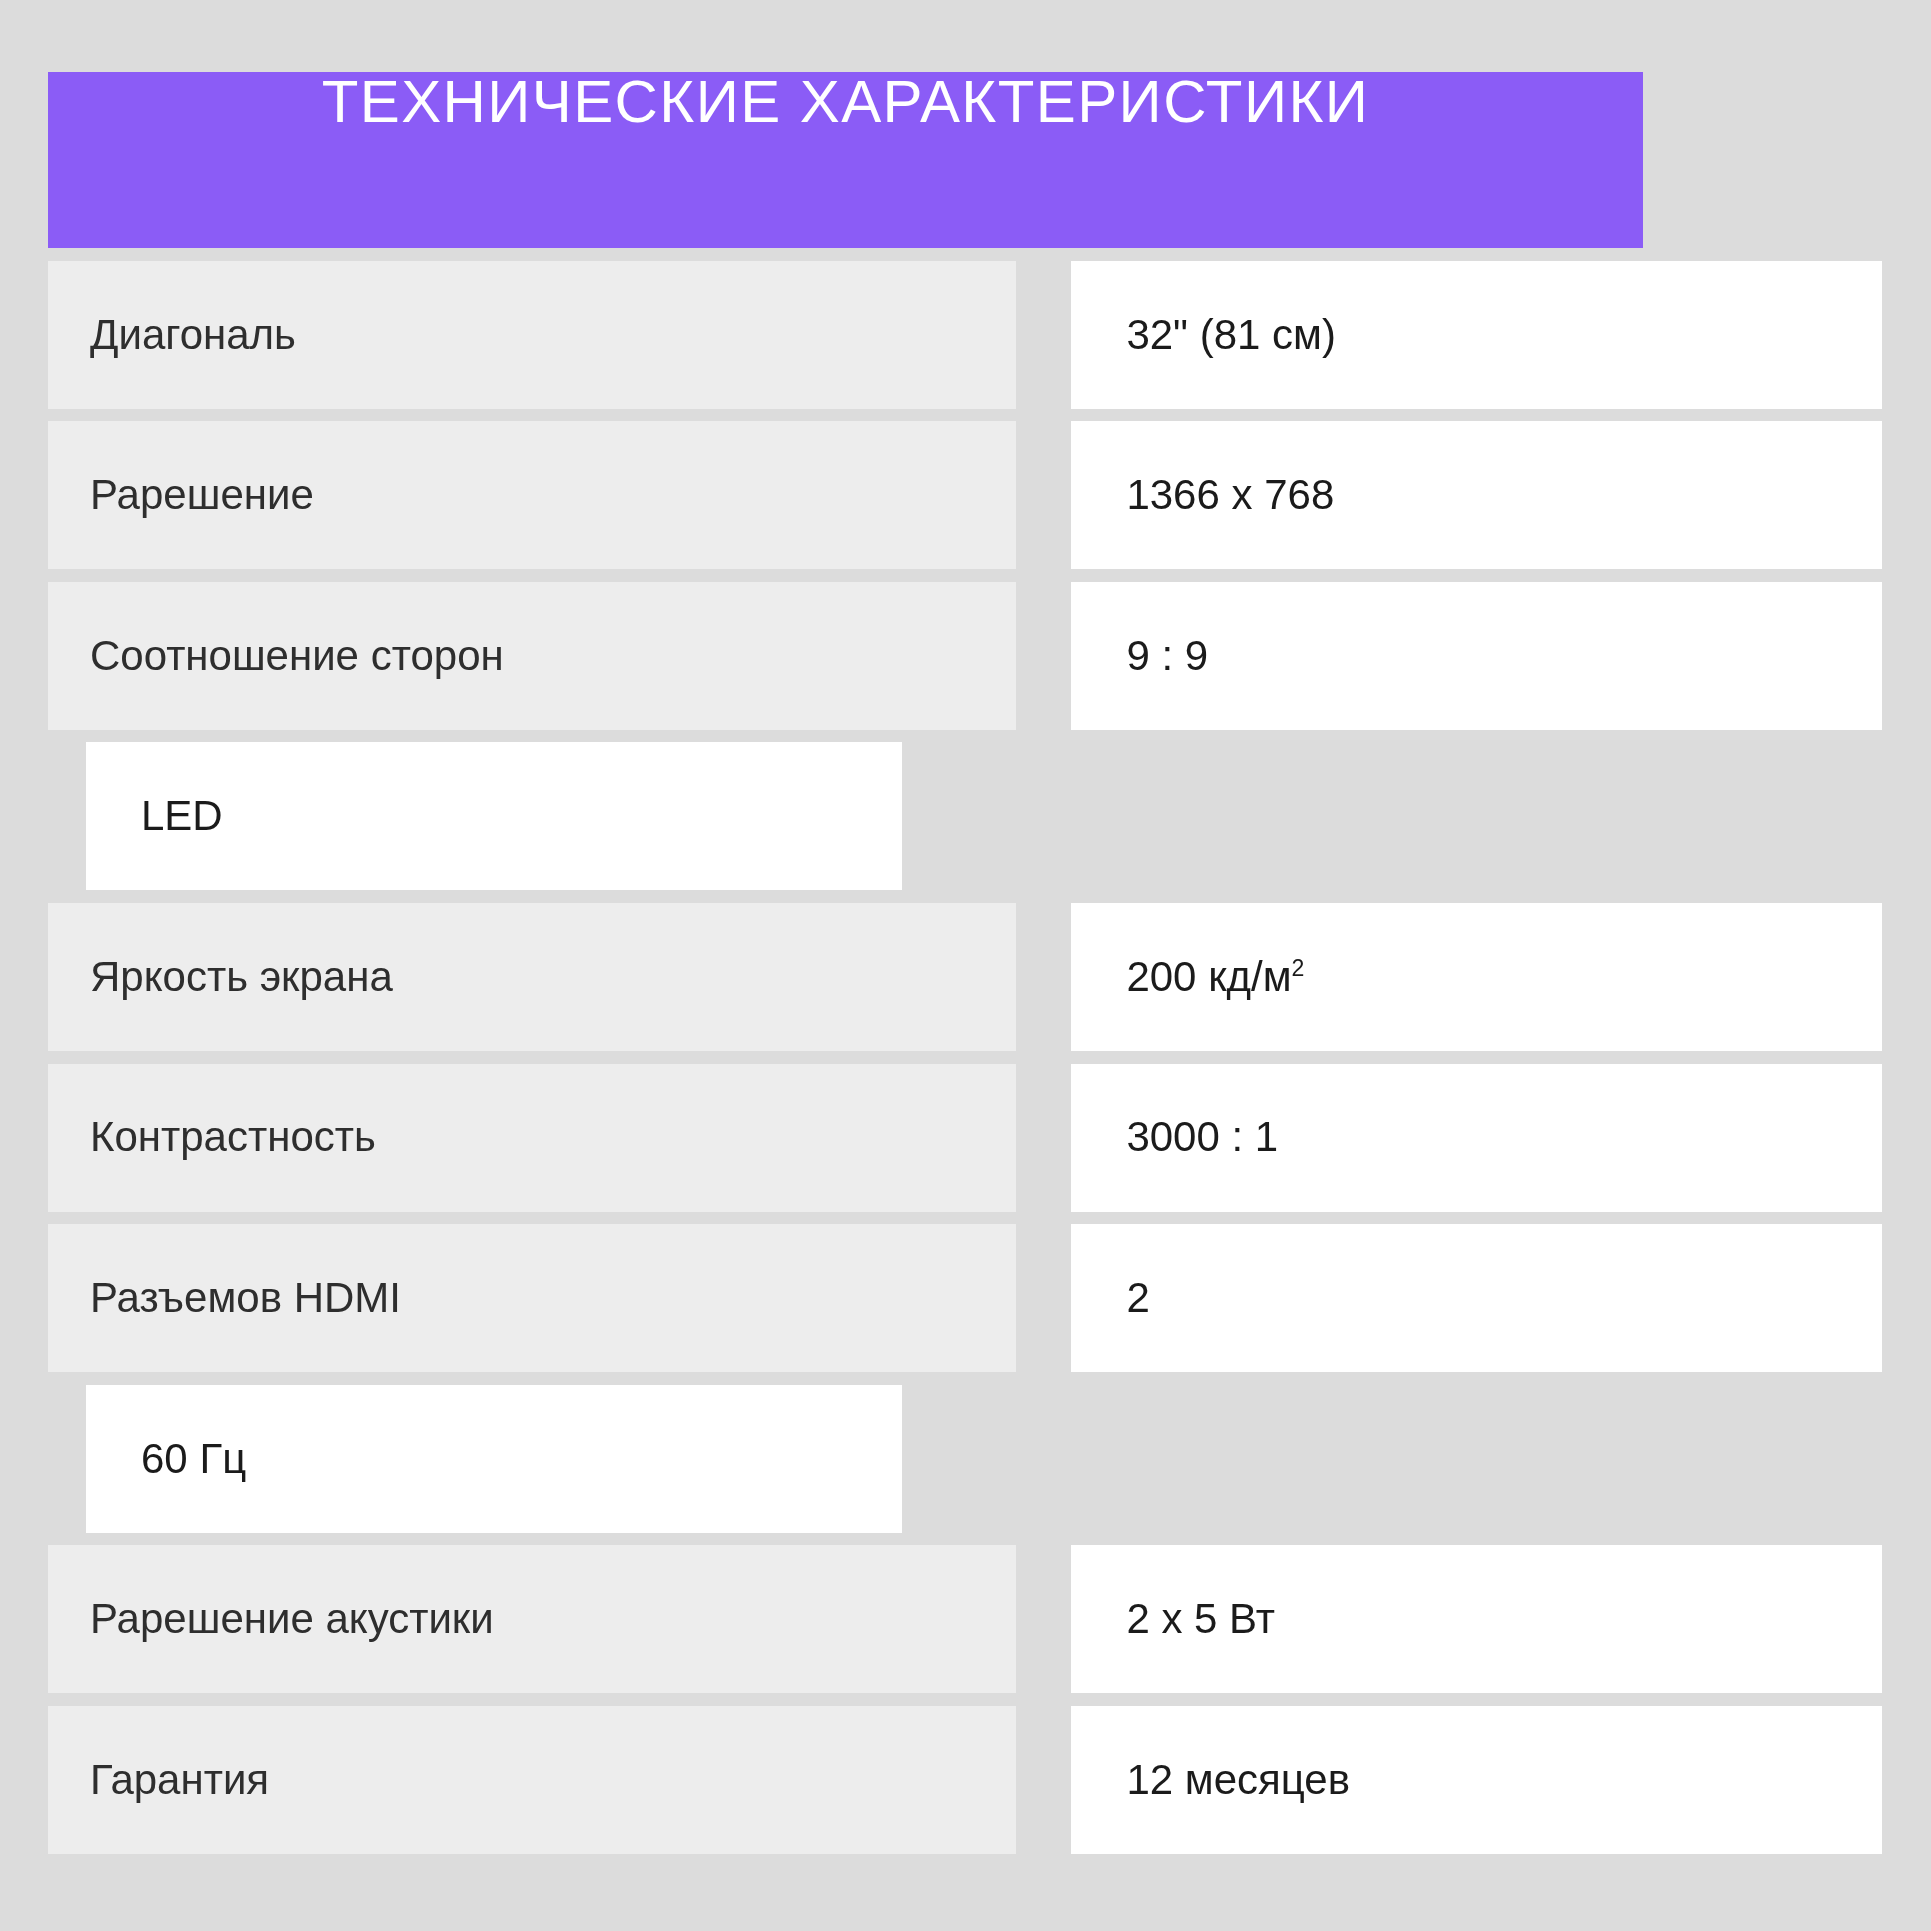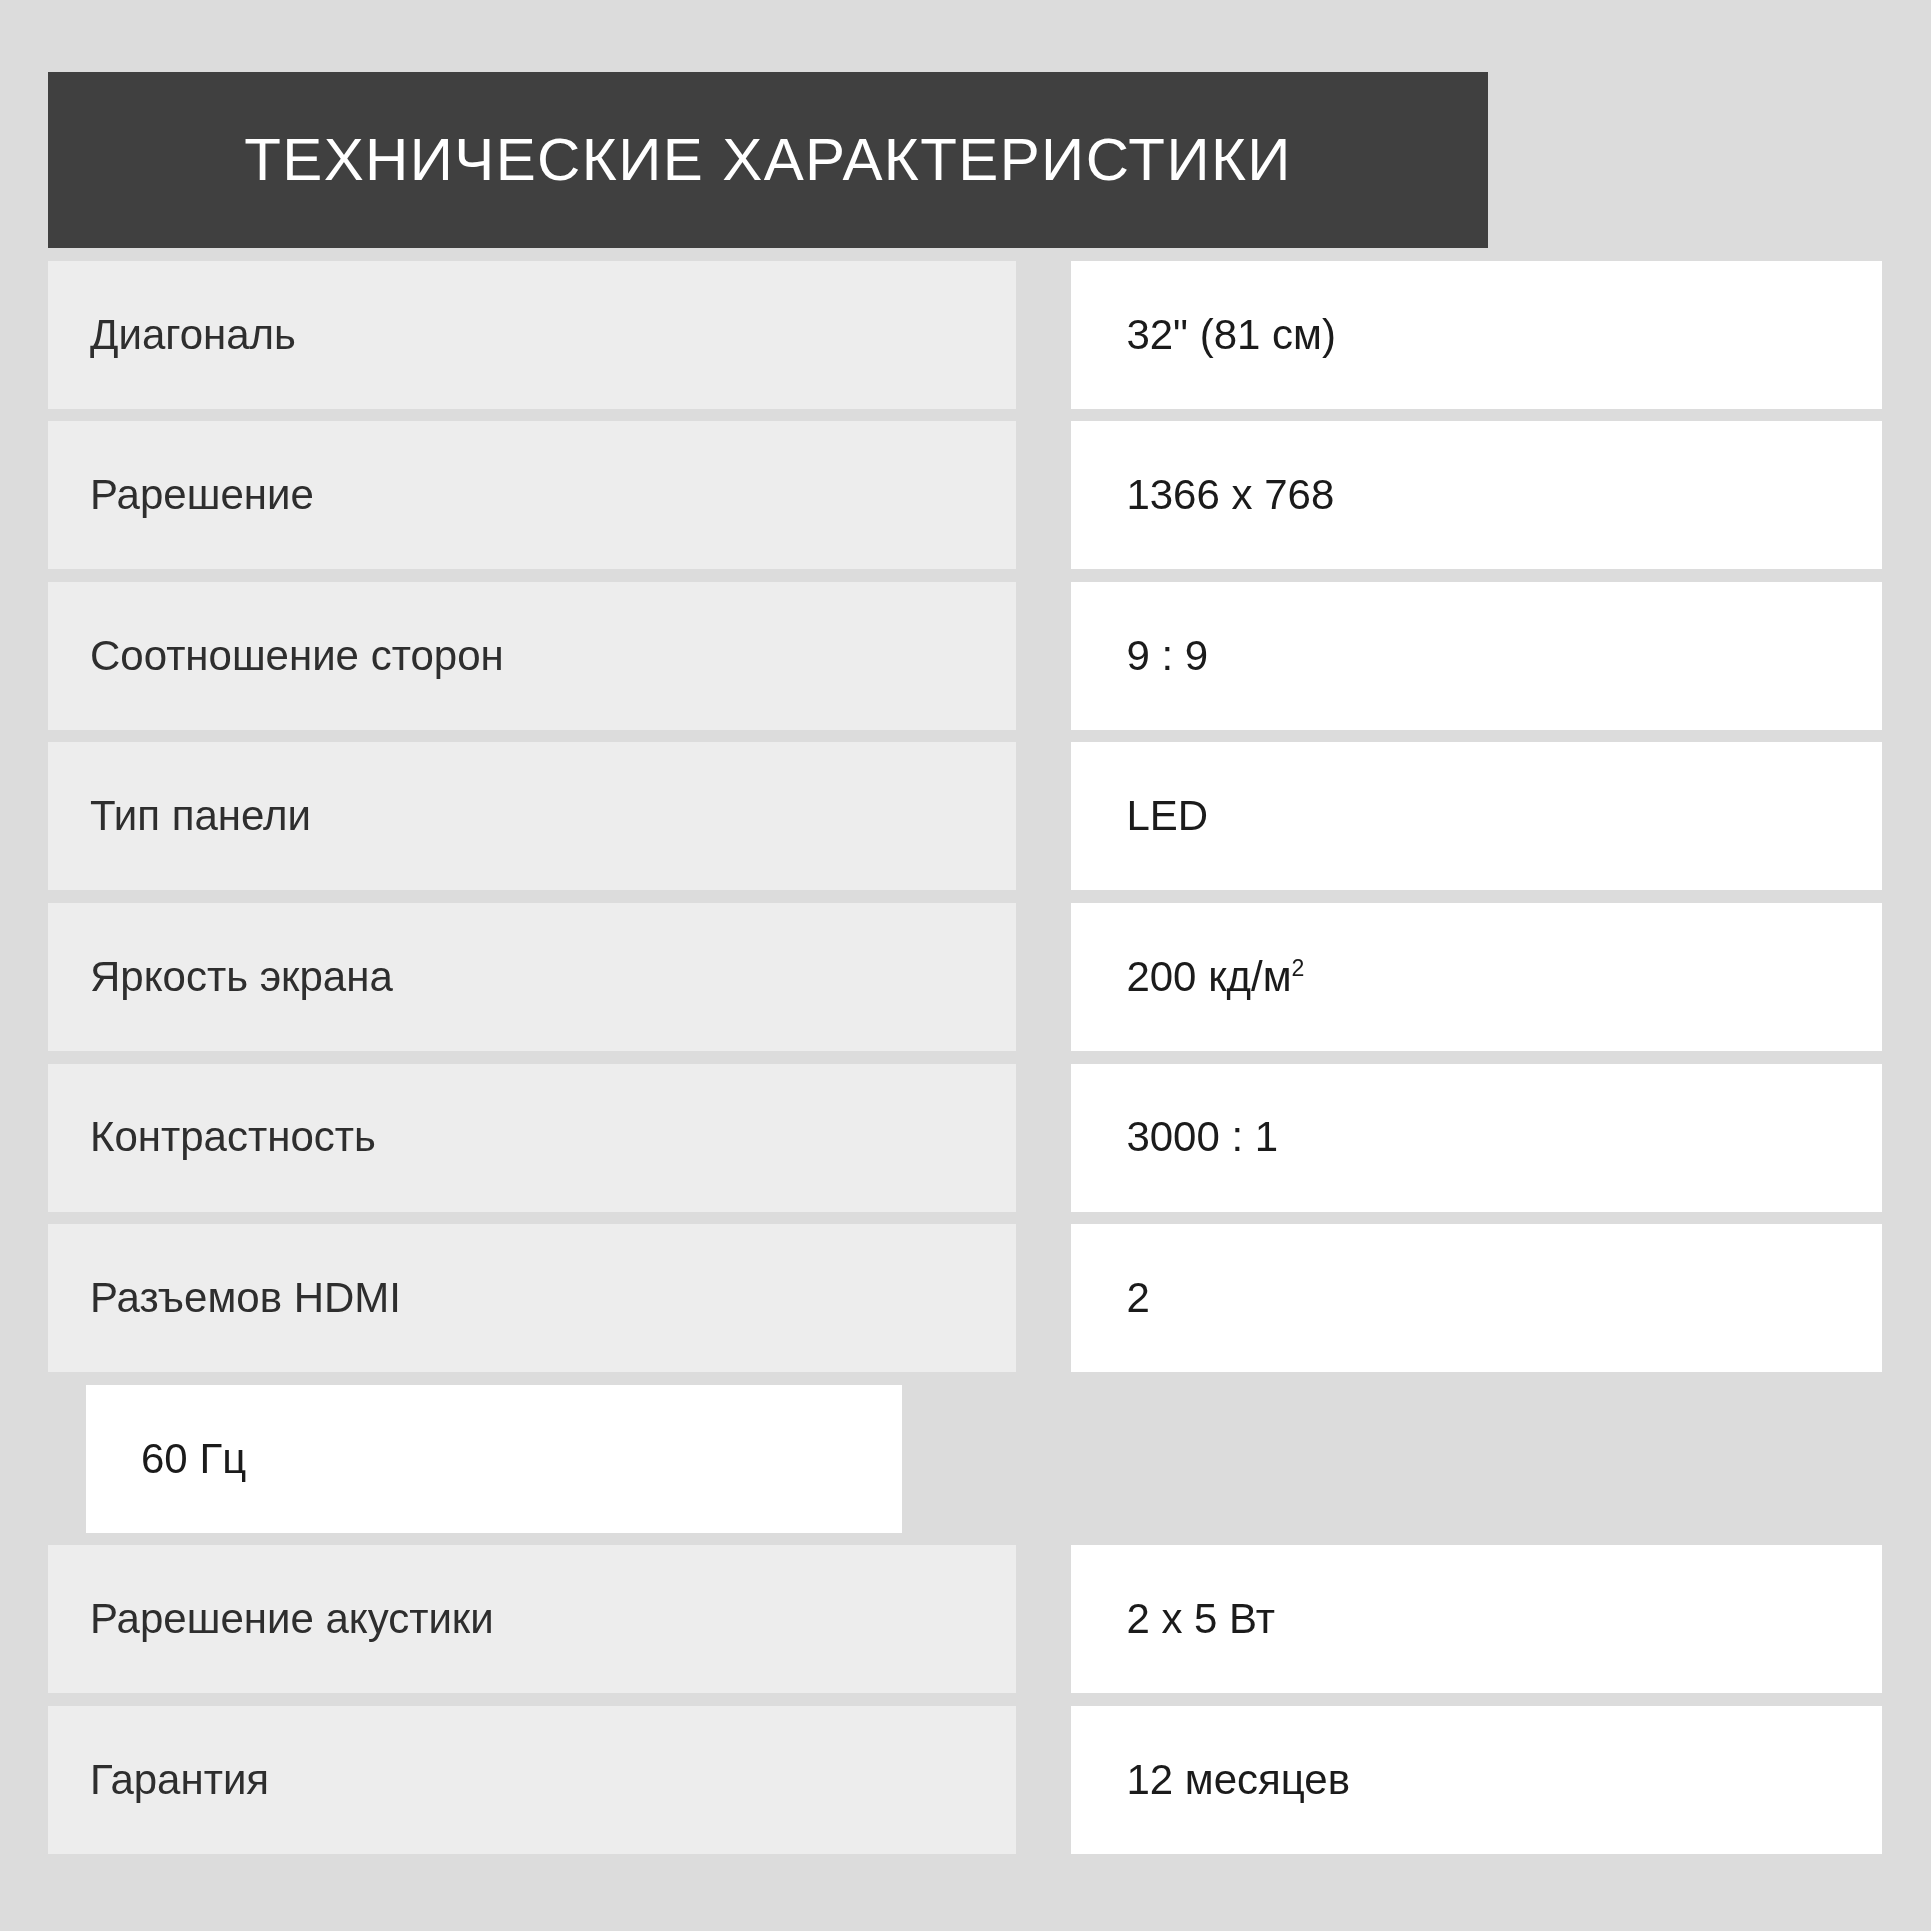--- a/index.html
+++ b/index.html
@@ -22,27 +22,26 @@
     box-sizing: border-box;
   }
   .spec-card {
     position: absolute;
     left: 48px;
     top: 72px;
     width: 1834px;
     box-sizing: border-box;
   }
   .title-bar {
-    background: #404040;
+    background: #8b5cf6;
     height: 176px;
     display: flex;
-    align-items: center;
     justify-content: center;
     box-sizing: border-box;
-    width: 1440px;
+    width: 1595px;
     margin-left: 0;
   }
   .title-text {
     color: #ffffff;
     font-size: 60px;
     letter-spacing: 1.4px;
     font-weight: 400;
     line-height: 1;
     text-align: center;
     white-space: nowrap;
@@ -131,23 +130,20 @@
         <div class="cell-label">
           <span class="label-text">Соотношение сторон</span>
         </div>
         <div class="cell-gap"></div>
         <div class="cell-value">
           <span class="value-text">9 : 9</span>
         </div>
       </div>
 
       <div class="row">
-        <div class="cell-label">
-          <span class="label-text">Тип панели</span>
-        </div>
         <div class="cell-gap"></div>
         <div class="cell-value">
           <span class="value-text">LED</span>
         </div>
       </div>
 
       <div class="row">
         <div class="cell-label">
           <span class="label-text">Яркость экрана</span>
         </div>

